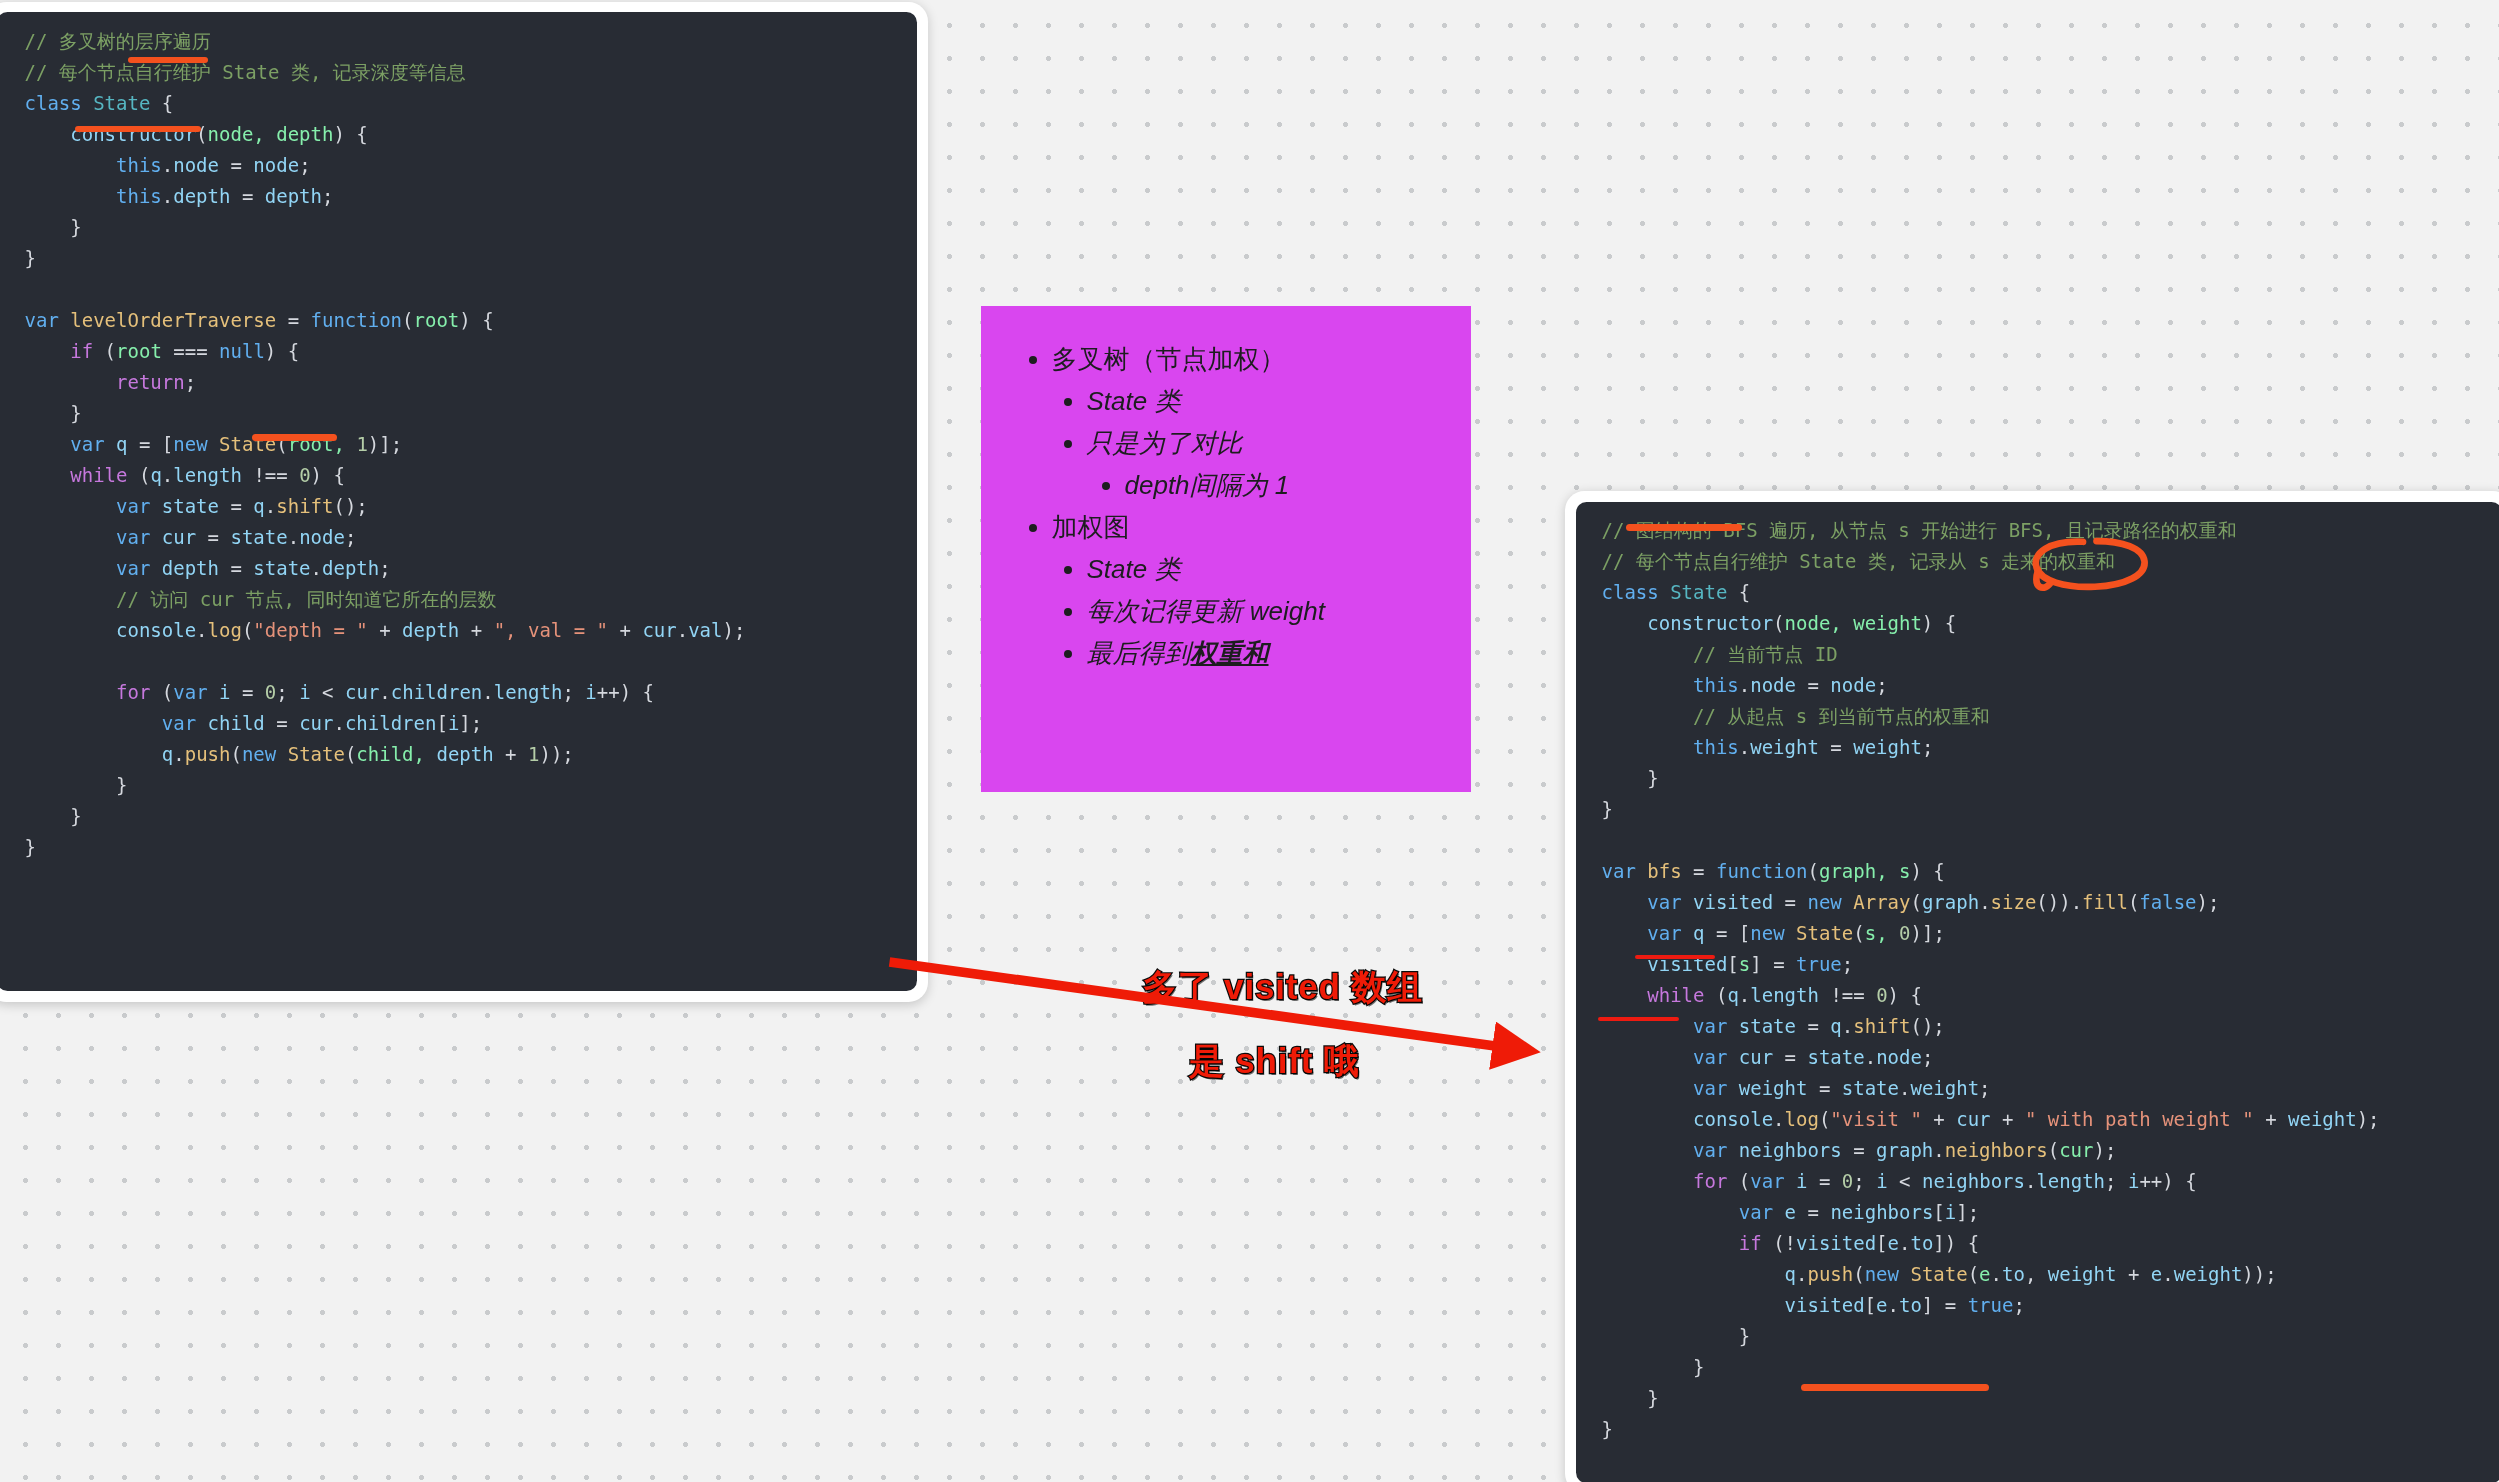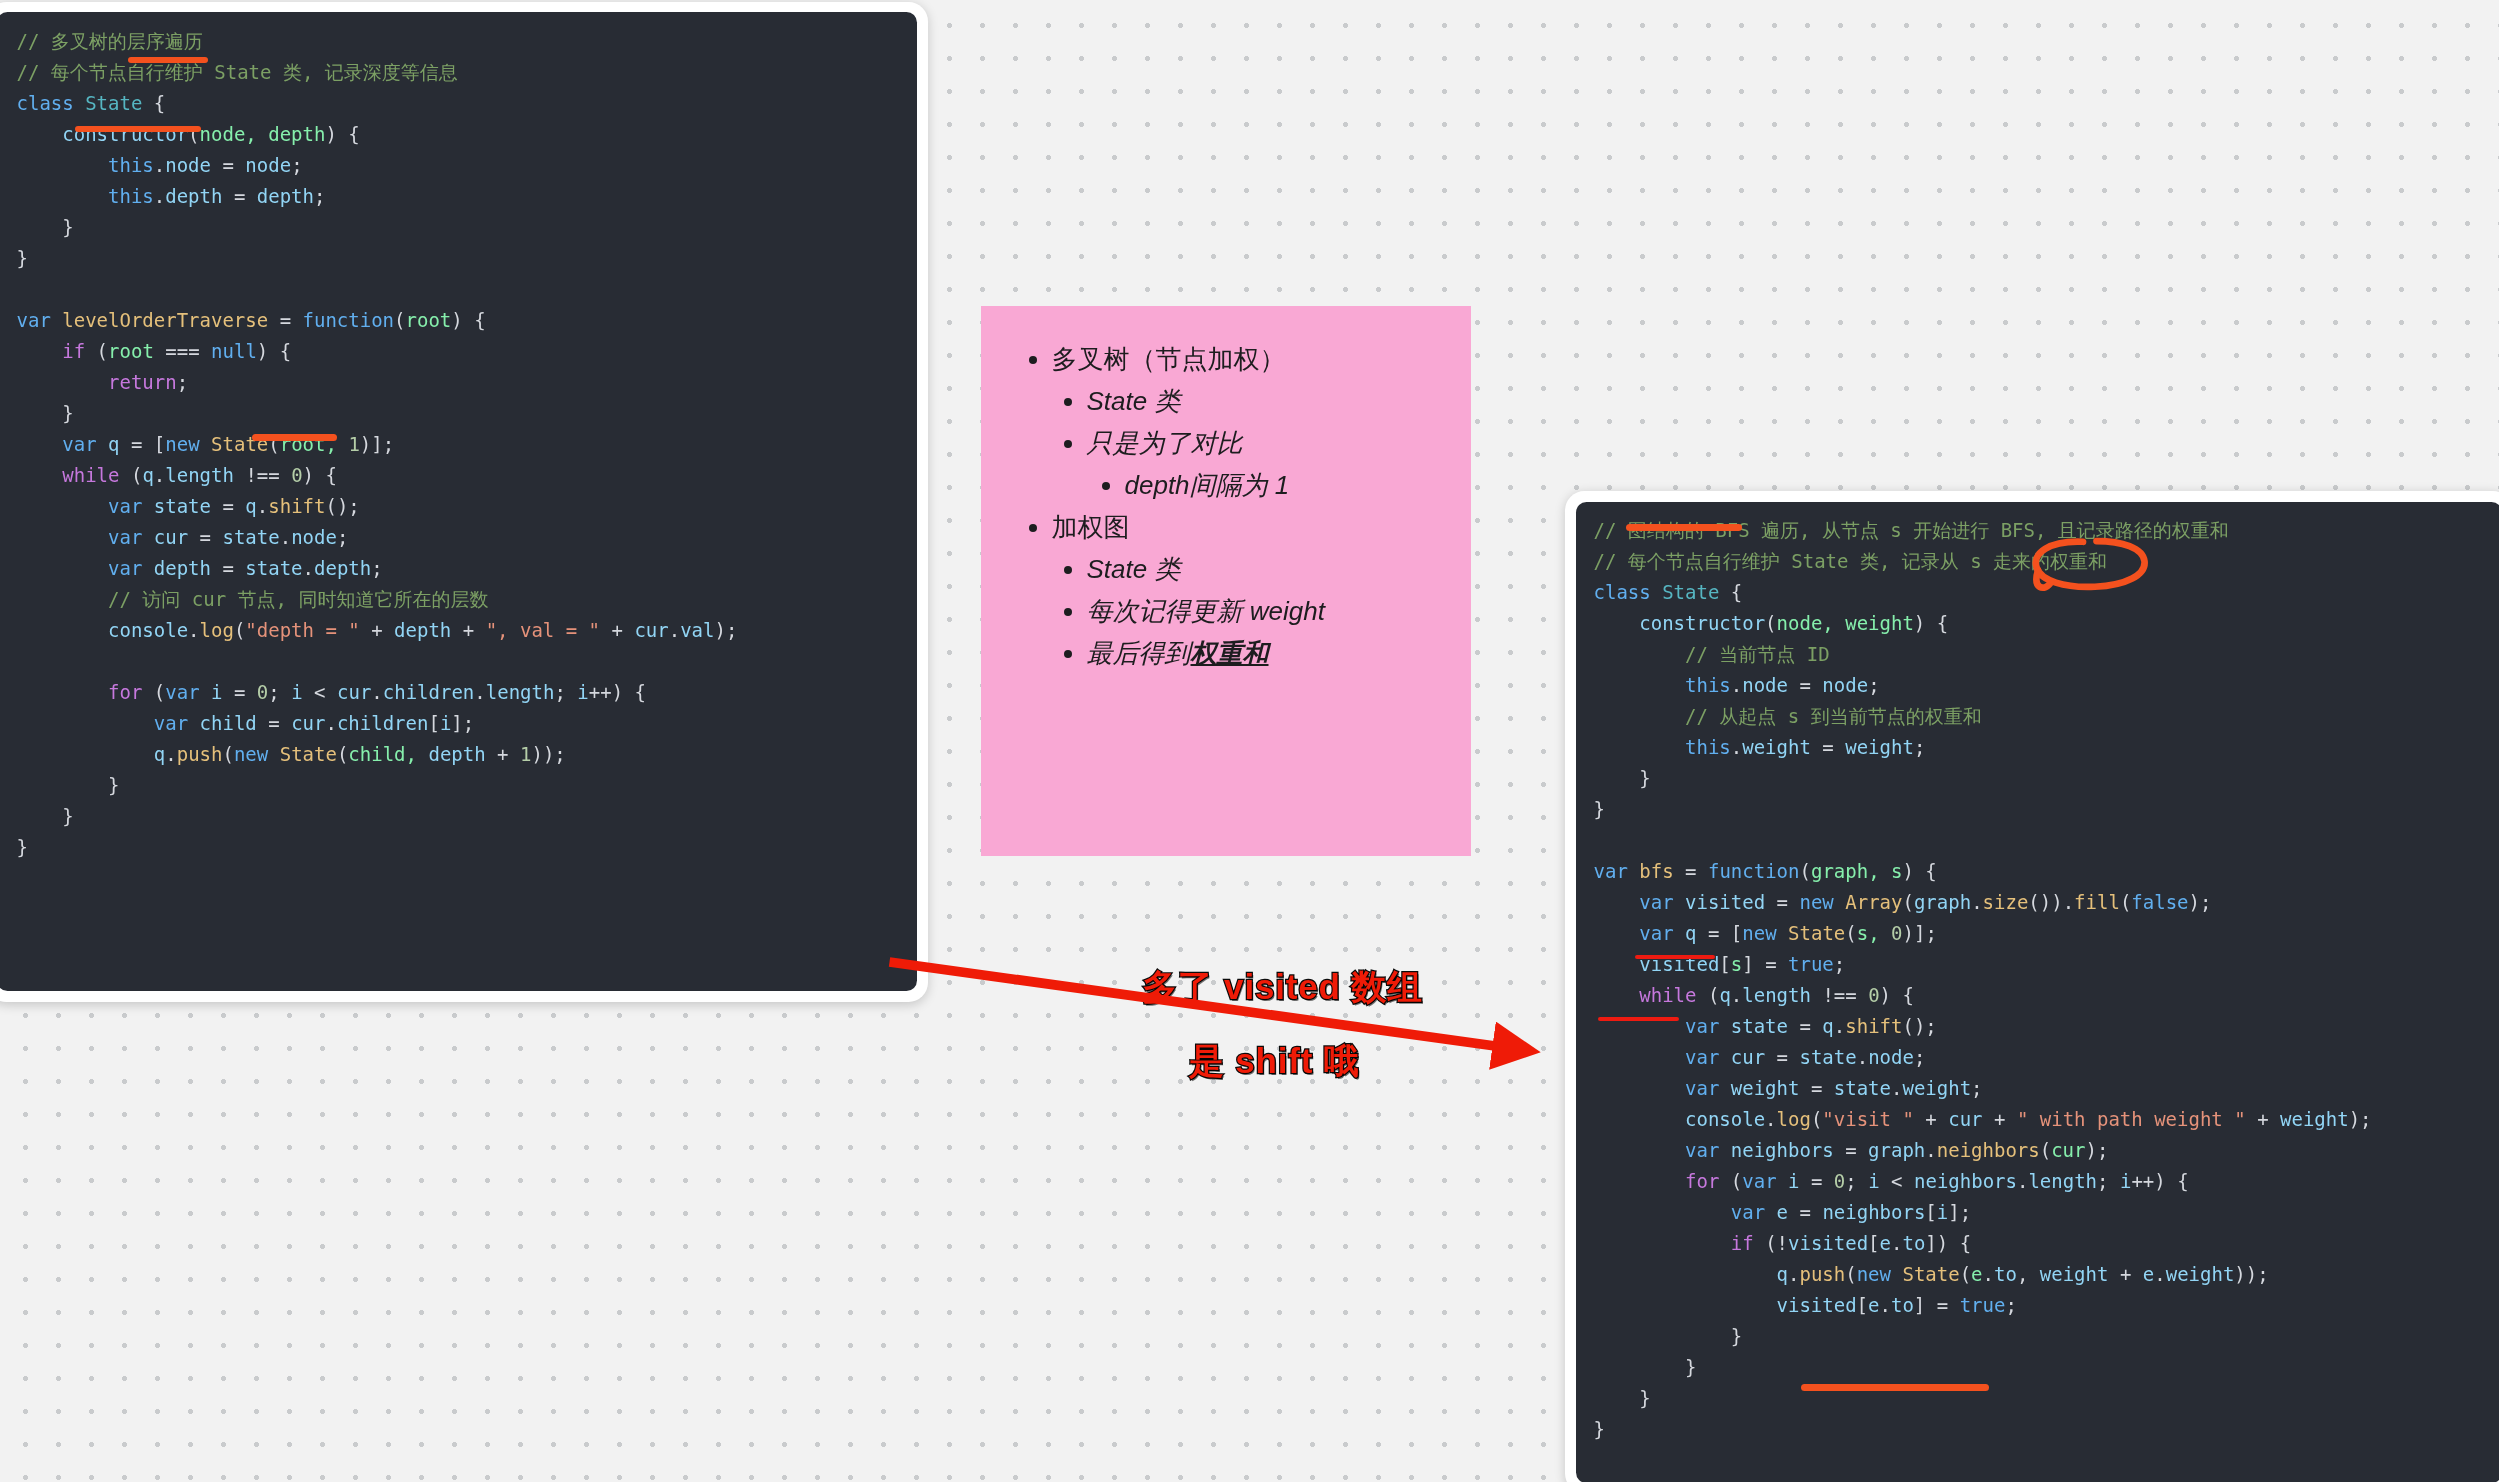--- a/index.html
+++ b/index.html
@@ -37,20 +37,21 @@
     overflow: hidden;
     position: relative;
   }
   .code-line {
     font-family: "DejaVu Sans Mono", "Liberation Mono", monospace;
     font-size: 19px;
     line-height: 31px;
     white-space: pre;
     color: #abb2bf;
     letter-spacing: 0px;
+    margin-left: 8px;
   }
   
   .c-com   { color: #7ca064; }   
   .c-kw    { color: #c678dd; }   
   .c-var   { color: #61afef; }   
   .c-cls   { color: #56b6c2; }   
   .c-fn    { color: #e5c07b; }   
   .c-prop  { color: #92d5f5; }   
   .c-num   { color: #b5cea8; }   
   .c-str   { color: #e5927a; }   
@@ -73,22 +74,22 @@
     height: 1002px;
   }
   #right-card .code-inner { padding-left: 18px; }
 
   
   #pink-note {
     position: absolute;
     left: 981px;
     top: 306px;
     width: 490px;
-    height: 550px;
-    background: #f9a8d4;
+    height: 486px;
+    background: #d946ef;
     box-sizing: border-box;
     padding: 31.5px 22.5px 0 39px;
   }
   #pink-note ul {
     margin: 0;
     padding-left: 31.5px;
     list-style-type: disc;
   }
   #pink-note li {
     color: #1d1d1f;

